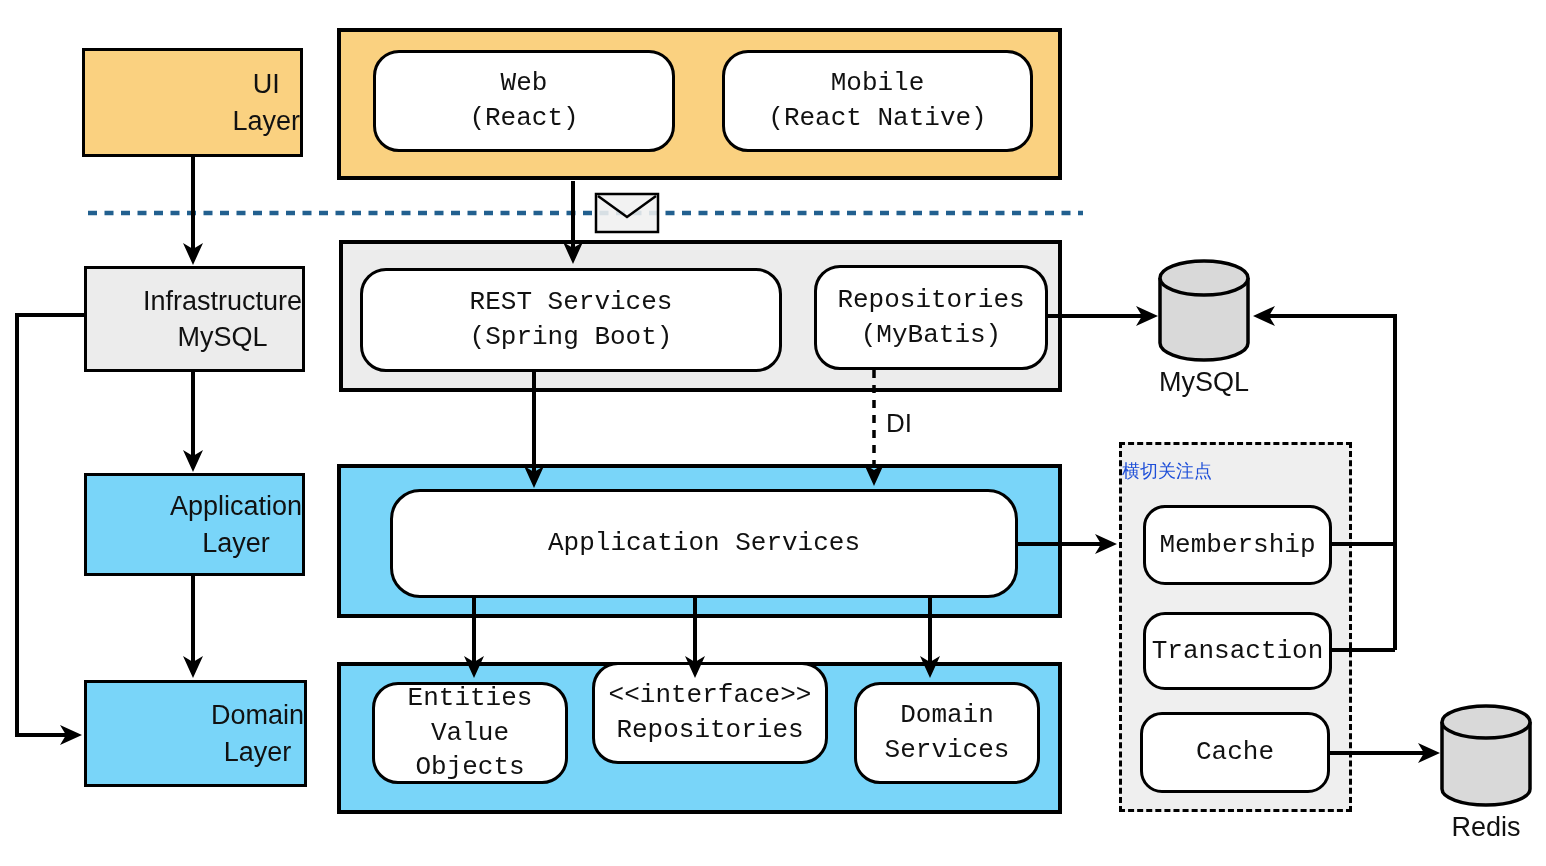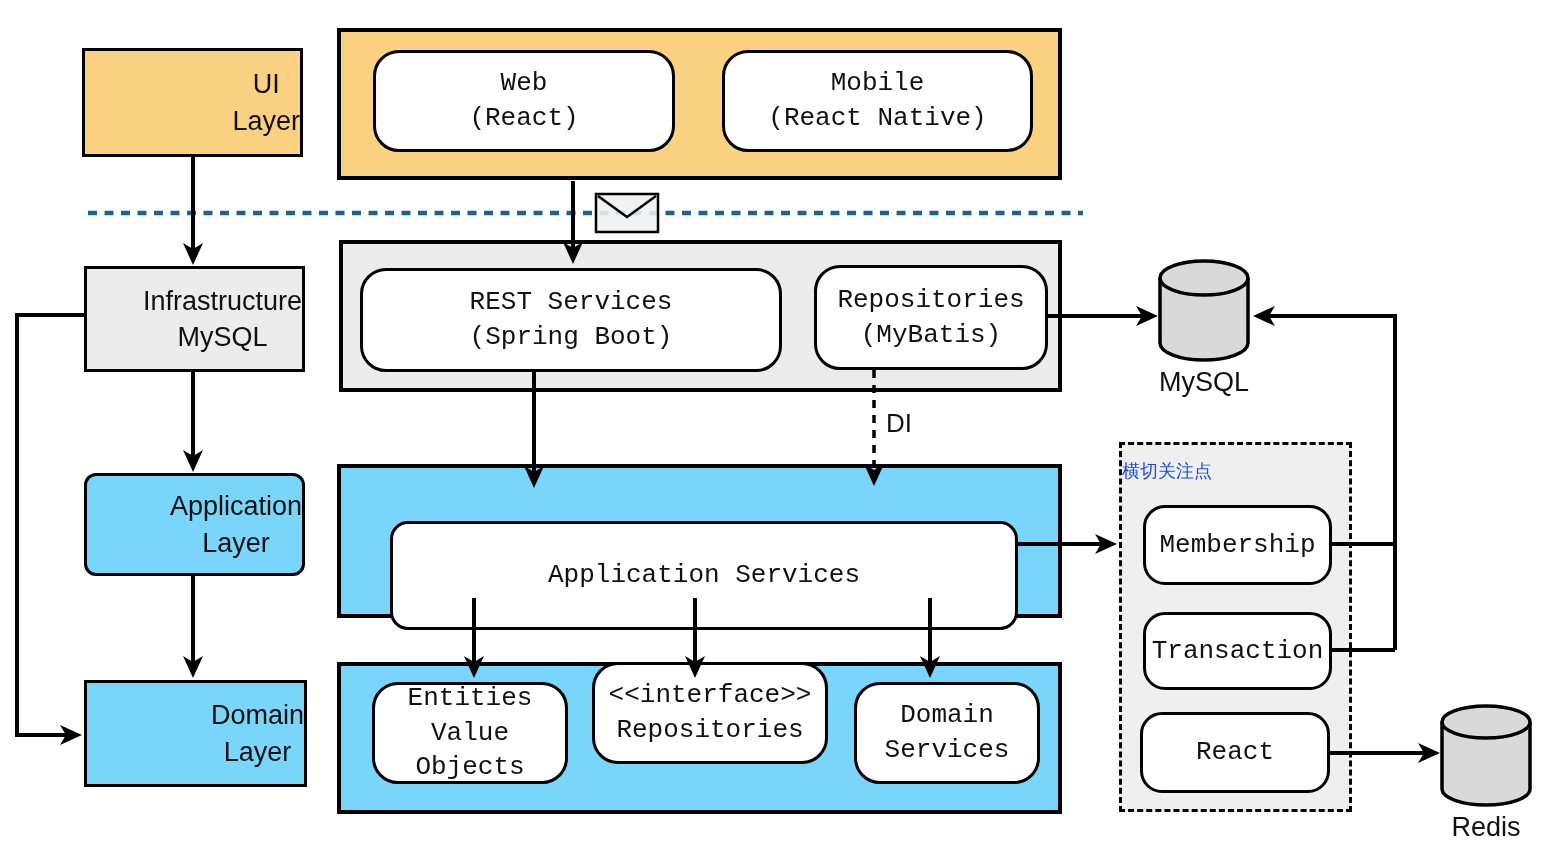--- a/index.html
+++ b/index.html
@@ -44,21 +44,21 @@
   <div class="boxes">
 
     <div class="layerbox orange" style="left:82px;top:48px;width:221px;height:109px;">
       <span class="lbl big">UI
 Layer</span>
     </div>
     <div class="layerbox gray" style="left:84px;top:266px;width:221px;height:106px;">
       <span class="lbl big">Infrastructure
 MySQL</span>
     </div>
-    <div class="layerbox blue" style="left:84px;top:473px;width:221px;height:103px;border-radius:12px;">
+    <div class="layerbox blue" style="left:84px;top:473px;width:221px;height:103px;">
       <span class="lbl big">Application
 Layer</span>
     </div>
     <div class="layerbox blue" style="left:84px;top:680px;width:223px;height:107px;">
       <span class="lbl big">Domain
 Layer</span>
     </div>
 
     <div class="container orange" style="left:337px;top:28px;width:725px;height:152px;"></div>
     <div class="node" style="left:373px;top:50px;width:302px;height:102px;">
@@ -74,21 +74,21 @@
     <div class="node" style="left:360px;top:268px;width:422px;height:104px;">
       <span class="lbl">REST Services
 (Spring Boot)</span>
     </div>
     <div class="node" style="left:814px;top:265px;width:234px;height:105px;">
       <span class="lbl">Repositories
 (MyBatis)</span>
     </div>
 
     <div class="container blue" style="left:337px;top:464px;width:725px;height:154px;"></div>
-    <div class="node" style="left:390px;top:489px;width:628px;height:109px;border-radius:18px;margin-top:32px;">
+    <div class="node" style="left:390px;top:489px;width:628px;height:109px;border-radius:30px;">
       <span class="lbl">Application Services</span>
     </div>
 
     <div class="container blue" style="left:337px;top:662px;width:725px;height:152px;"></div>
     <div class="node" style="left:372px;top:682px;width:196px;height:102px;">
       <span class="lbl">Entities
 Value Objects</span>
     </div>
     <div class="node" style="left:592px;top:662px;width:236px;height:102px;">
       <span class="lbl">&lt;&lt;interface&gt;&gt;
@@ -102,21 +102,21 @@
     <div class="panel dashed" style="left:1119px;top:442px;width:233px;height:370px;">
       <div class="panel-title">横切关注点</div>
     </div>
     <div class="node" style="left:1143px;top:505px;width:189px;height:80px;border-radius:22px;">
       <span class="lbl">Membership</span>
     </div>
     <div class="node" style="left:1143px;top:612px;width:189px;height:78px;border-radius:22px;">
       <span class="lbl">Transaction</span>
     </div>
     <div class="node" style="left:1140px;top:712px;width:190px;height:81px;border-radius:22px;">
-      <span class="lbl">React</span>
+      <span class="lbl">Cache</span>
     </div>
 
     <div class="floating" style="left:1124px;top:367px;width:160px;">MySQL</div>
     <div class="floating" style="left:1406px;top:812px;width:160px;">Redis</div>
 
     <div class="floating" style="left:886px;top:408px;font-size:26px;">DI</div>
   </div>
 
   <svg class="overlay" width="1546" height="866" viewBox="0 0 1546 866">
 

